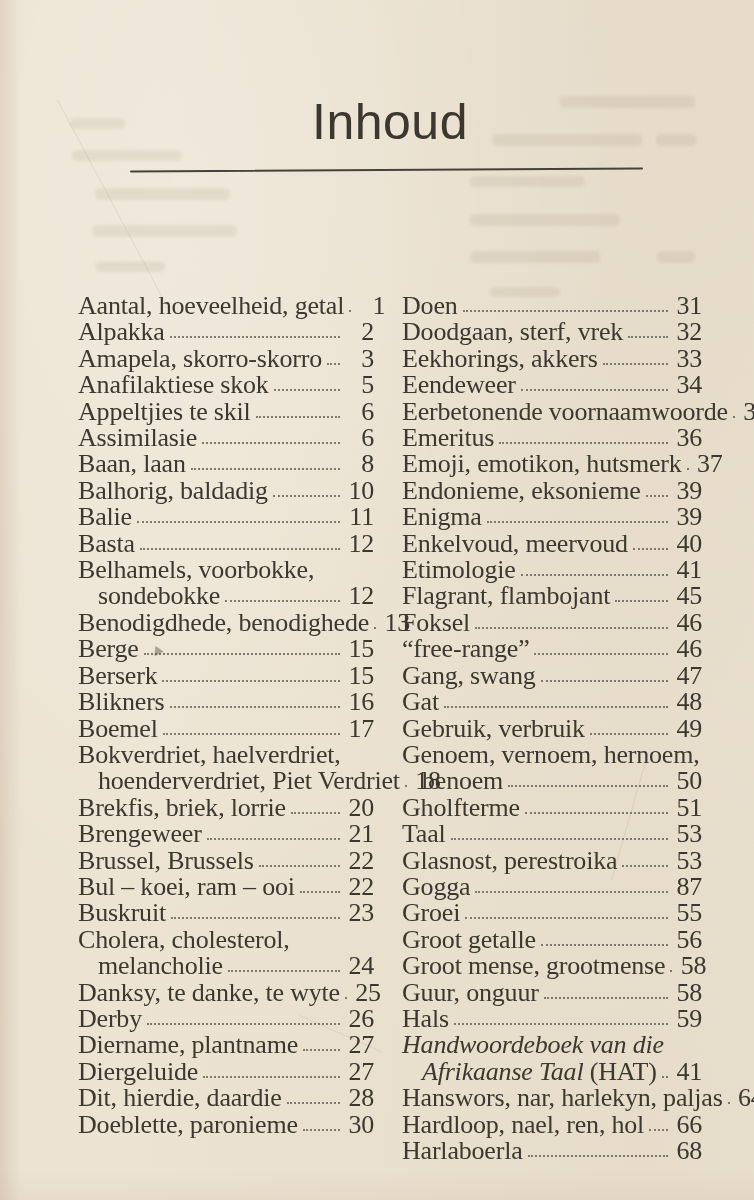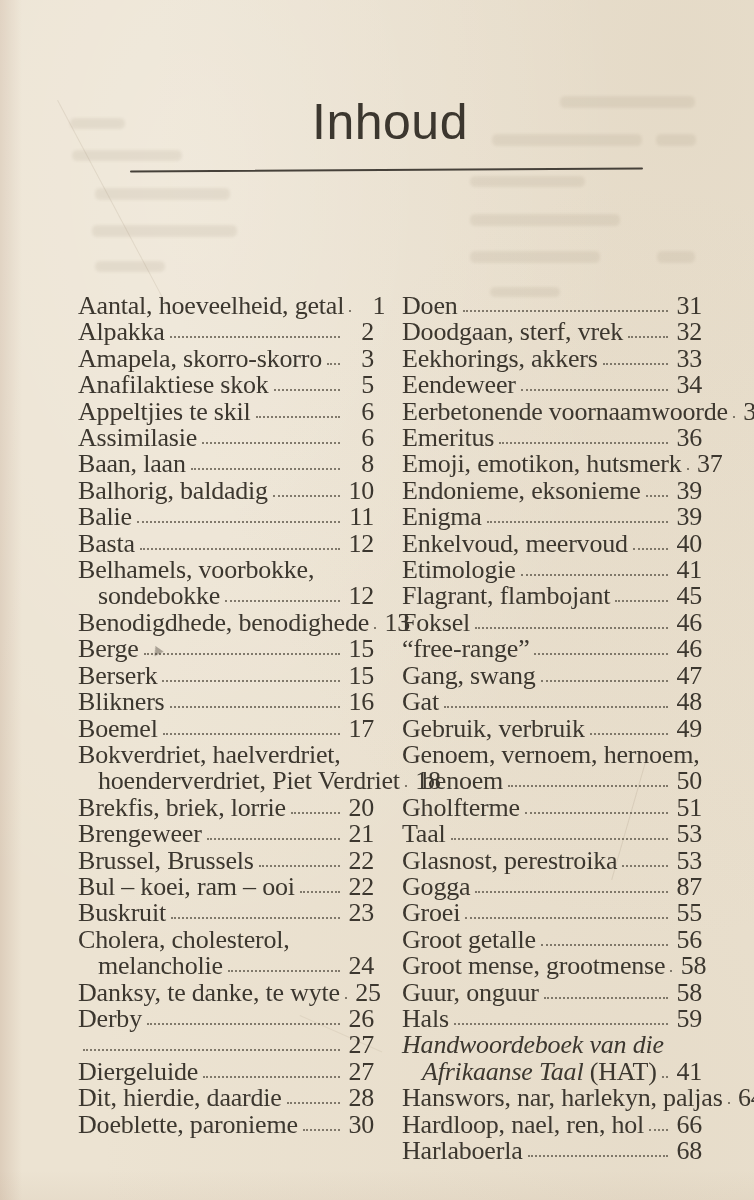--- a/index.html
+++ b/index.html
@@ -250,20 +250,21 @@
       </div>
       <div>
         <div class="row">
           <span class="t">Derby</span>
           <span class="leader"></span>
           <span class="num">26</span>
         </div>
       </div>
       <div>
         <div class="row">
+          <span class="t">Diername, plantname</span>
           <span class="leader"></span>
           <span class="num">27</span>
         </div>
       </div>
       <div>
         <div class="row">
           <span class="t">Diergeluide</span>
           <span class="leader"></span>
           <span class="num">27</span>
         </div>

